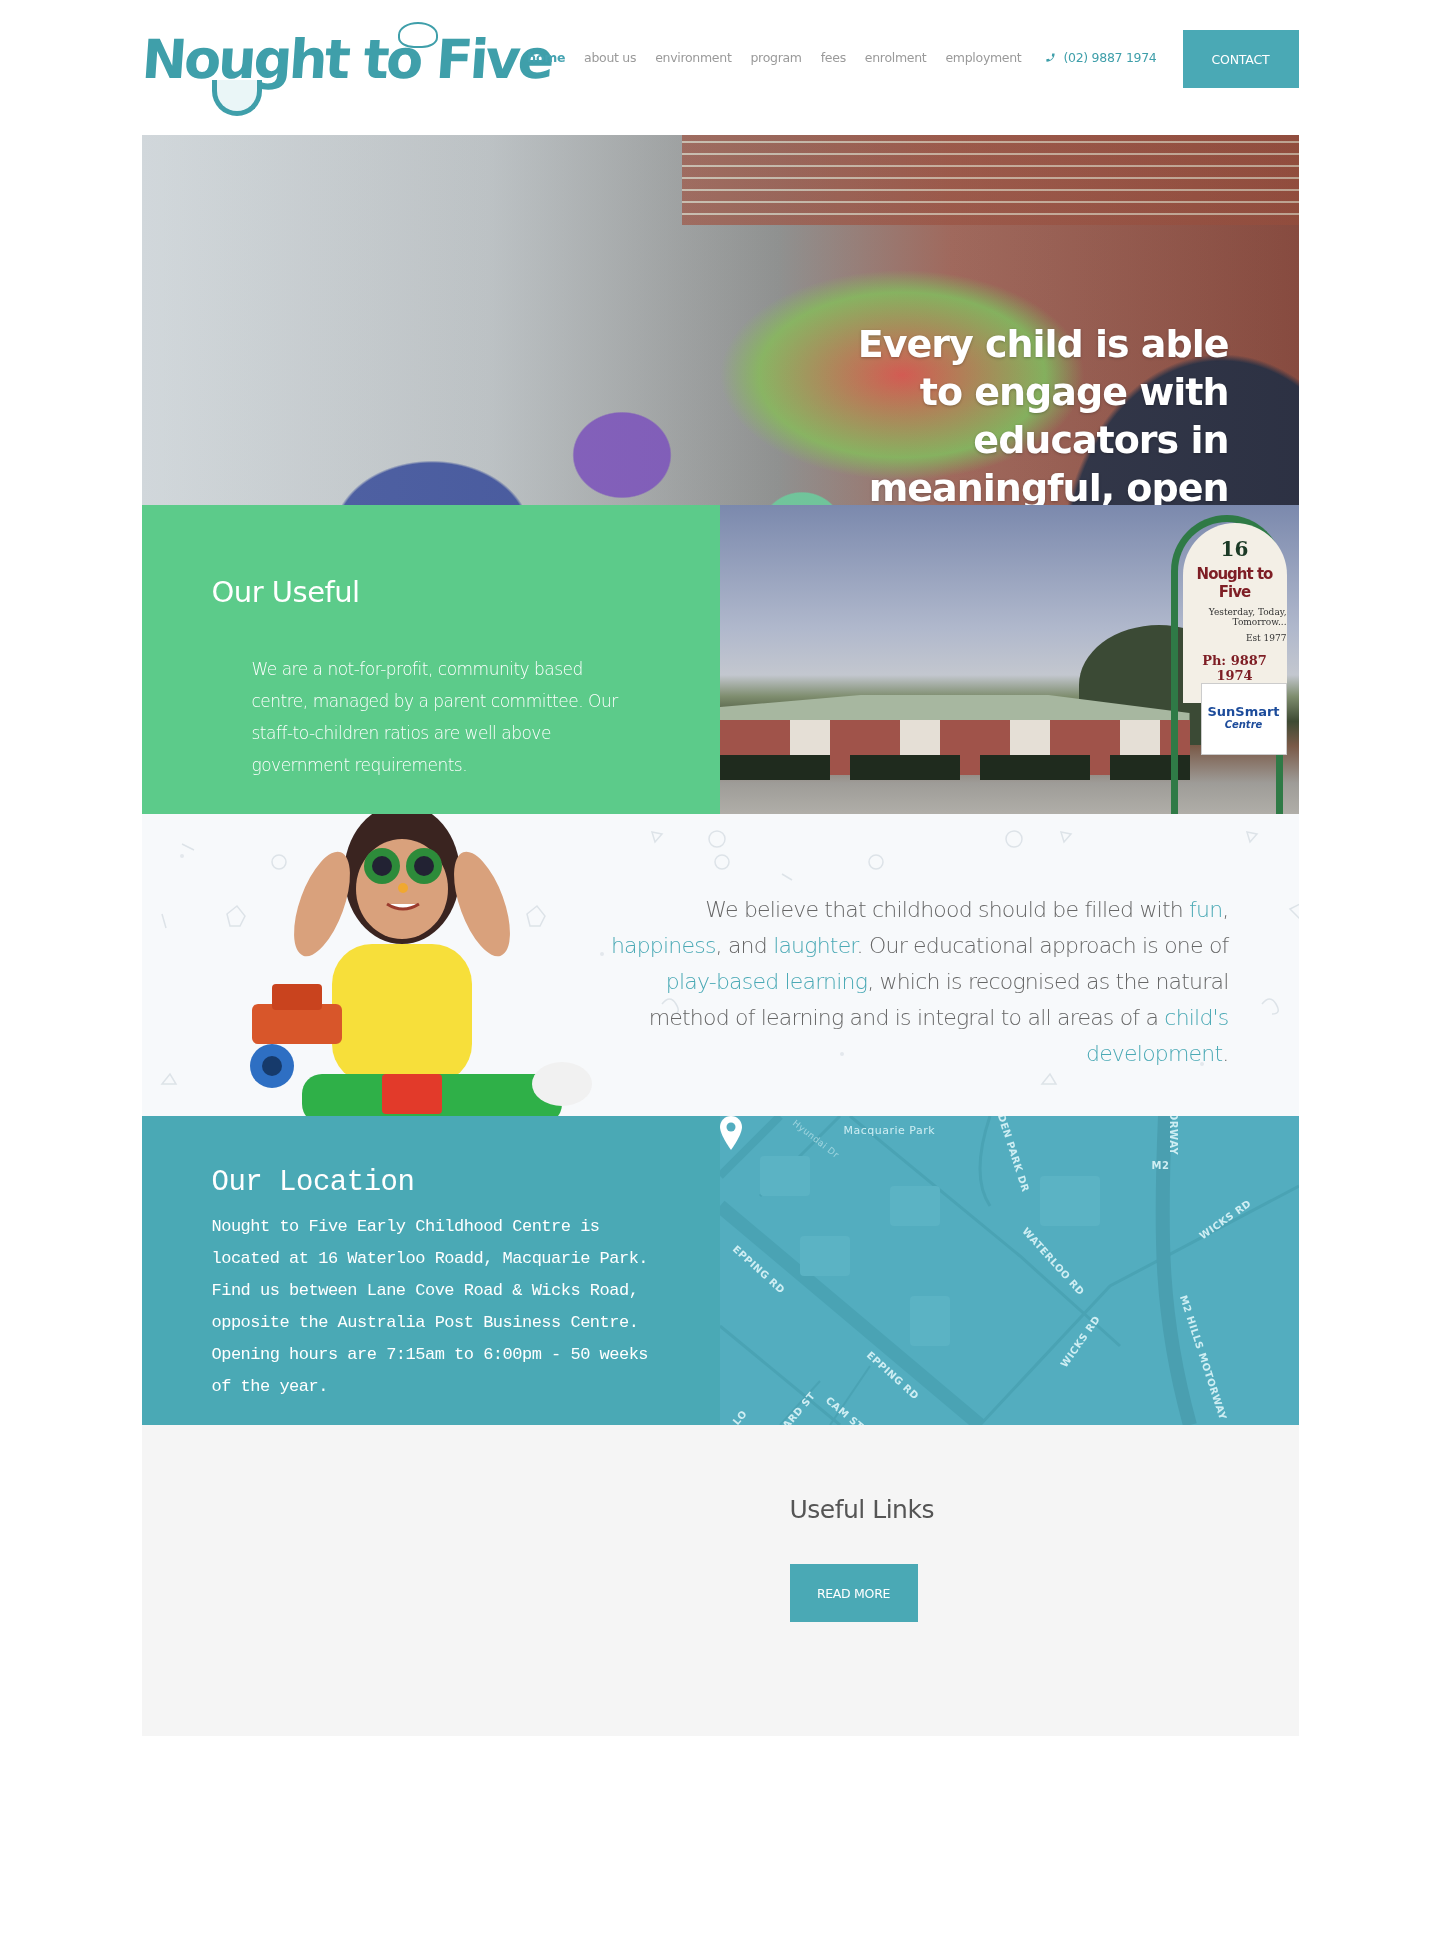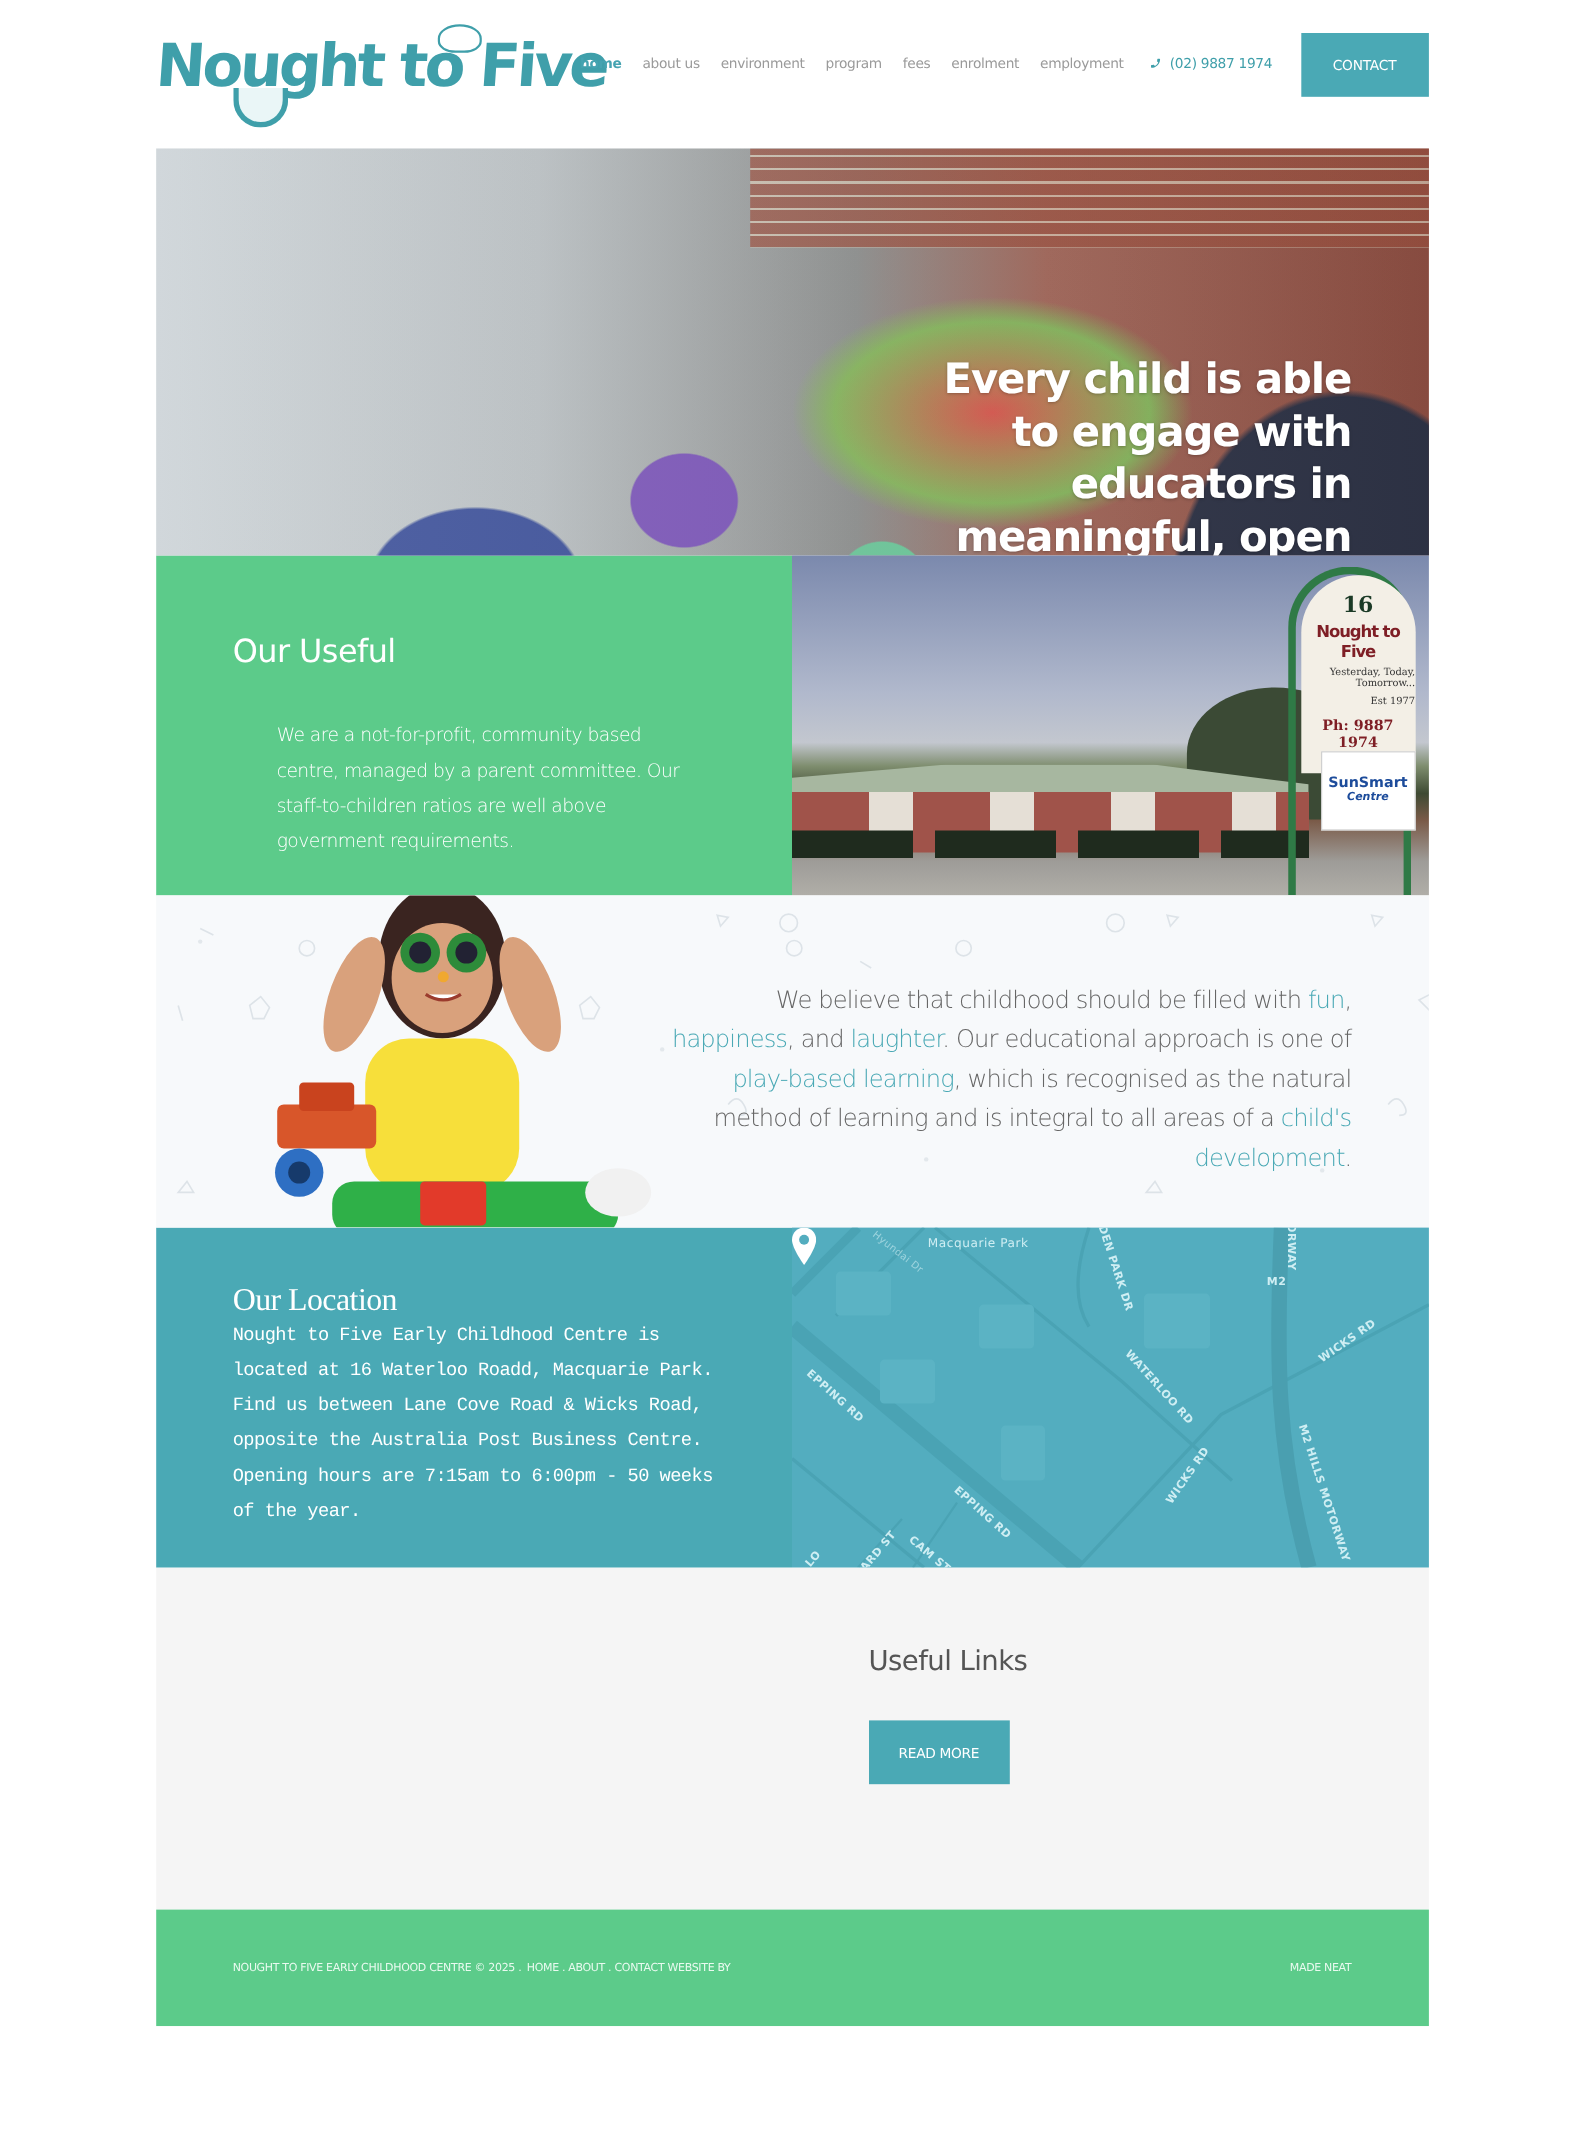--- a/index.html
+++ b/index.html
@@ -70,21 +70,21 @@
   .belief { height: 302px; background: #f7f9fb; position: relative; overflow: hidden; }
   .belief-bg { position: absolute; inset: 0; }
   .girl { position: absolute; left: 60px; top: -30px; width: 400px; height: 332px; }
   .belief-text { position: absolute; right: 70px; top: 78px; width: 640px; text-align: right; font-size: 22px; line-height: 36px;
     color: #666; font-family: "DejaVu Sans", sans-serif; font-weight: 300; letter-spacing: -0.8px; }
   .hl { color: #4aa9b5; }
 
   
   .location { display: flex; height: 309px; }
   .loc-text { width: 578px; background: #4aa9b5; color: #fff; padding: 50px 70px 0 70px; }
-  .loc-text h2 { font-size: 29px; font-weight: normal; font-family: Liberation Serif, serif; letter-spacing: -0.5px; }
+  .loc-text h2 { font-size: 29px; font-weight: normal; font-family: Liberation Mono, monospace; letter-spacing: -0.5px; margin-bottom: 12px; }
   .loc-text p { font-size: 17px; line-height: 32px; font-family: Liberation Mono, monospace; letter-spacing: -0.5px; }
   .map { flex: 1; position: relative; background: #53adbf; overflow: hidden; }
   .map svg { position: absolute; inset: 0; }
   .map-label { position: absolute; color: #cfeef3; font-size: 10px; font-weight: bold; font-family: "DejaVu Sans", sans-serif; letter-spacing: .5px; white-space: nowrap; }
   .map-label.place { font-weight: normal; font-size: 11px; }
   .pin { position: absolute; left: 282px; top: 140px; }
 
   
   .news { background: #f5f5f5; height: 311px; display: flex; padding: 70px 70px 0 70px; }
   .news-col { width: 578px; }
@@ -269,24 +269,14 @@
 
   <section class="news">
     <div class="news-col">
     </div>
     <div class="links-col">
       <h3>Useful Links</h3>
       <a class="read-btn">READ MORE</a>
     </div>
   </section>
 
-  <footer class="footer">
-    <div class="left">
-      <span>NOUGHT TO FIVE EARLY CHILDHOOD CENTRE © 2025 .</span>
-      <a>HOME</a> .
-      <a>ABOUT</a> .
-      <a>CONTACT</a>
-      <span>WEBSITE BY</span>
-    </div>
-    <a>MADE NEAT</a>
-  </footer>
 
 </div>
 
 </body></html>

